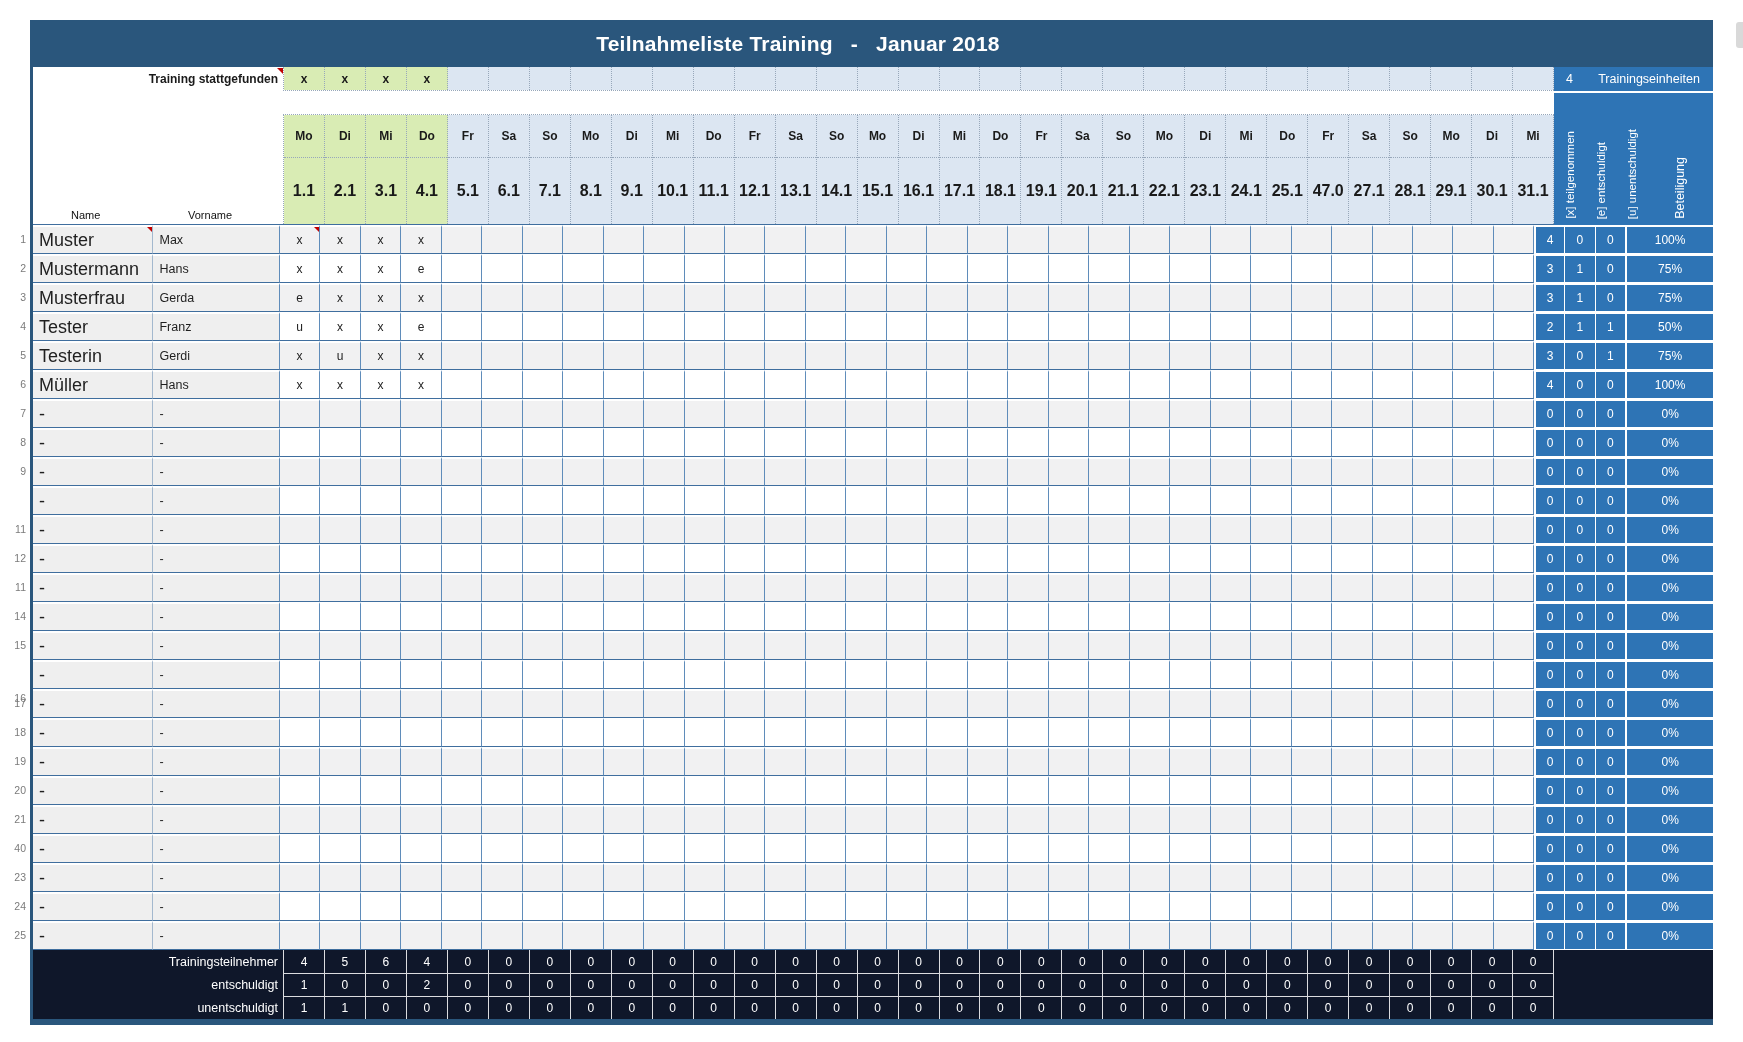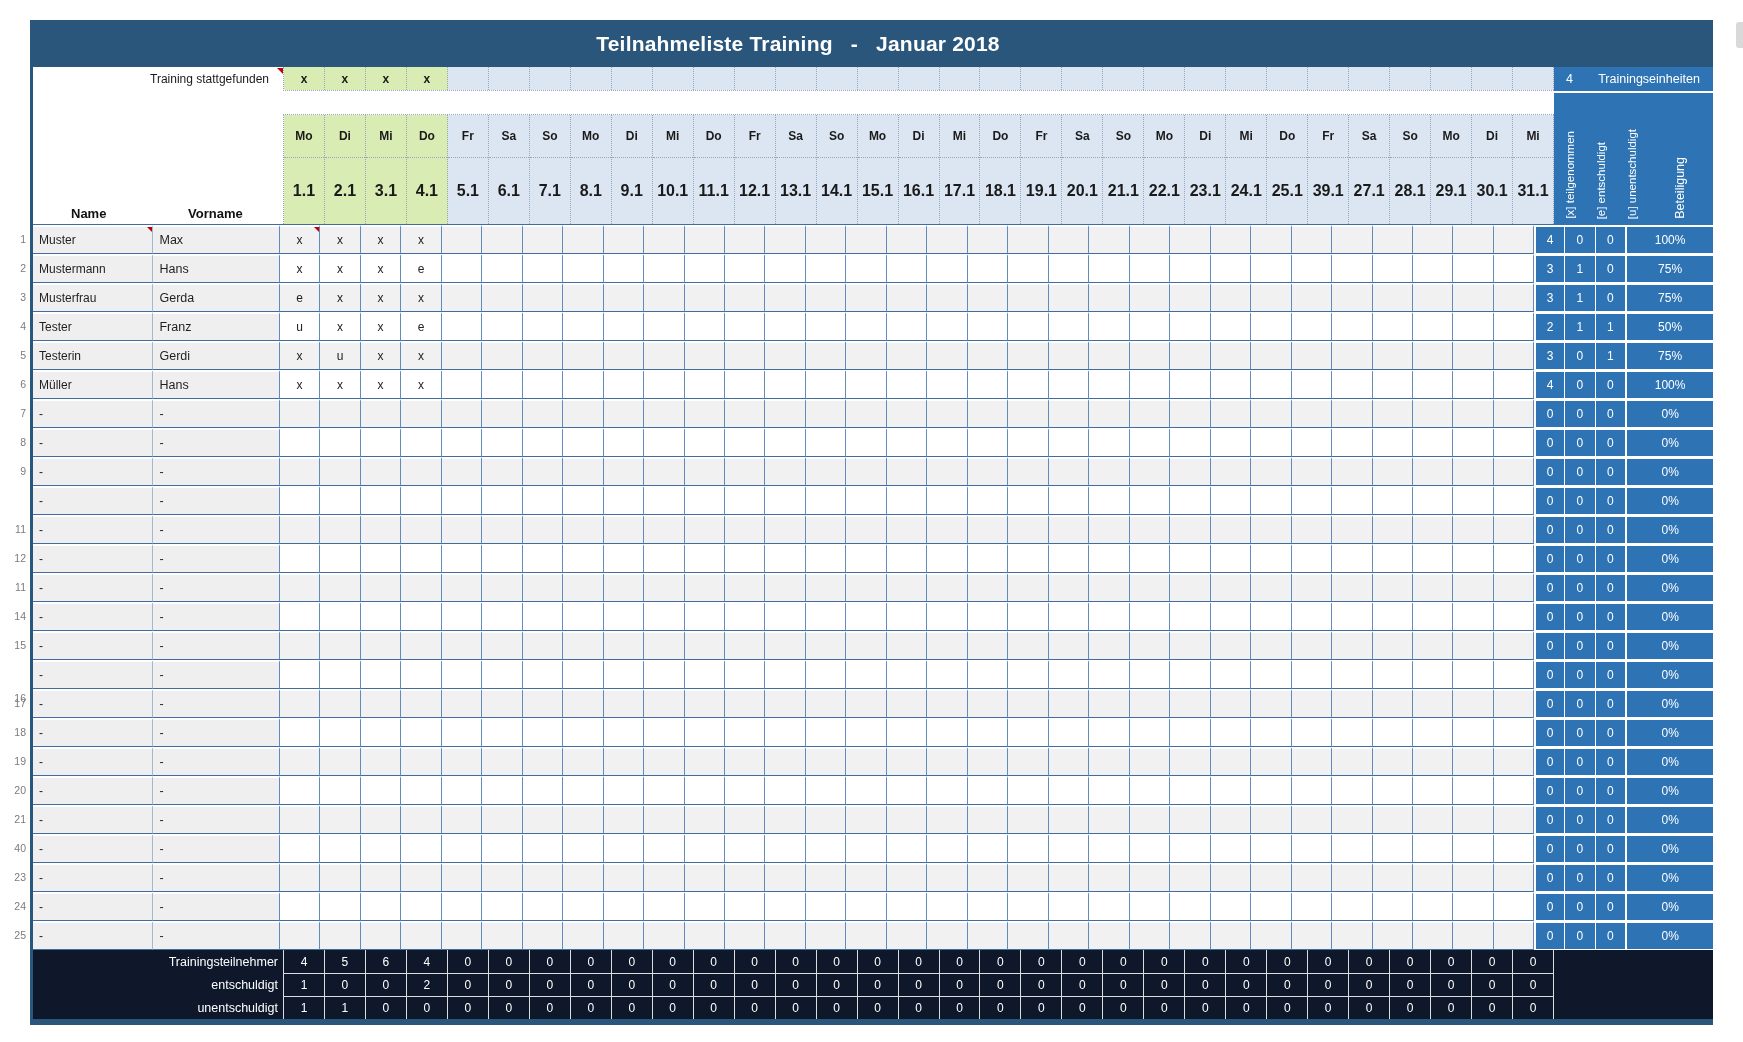--- a/index.html
+++ b/index.html
@@ -9,21 +9,21 @@
   .sheet { position: absolute; left: 30px; top: 20px; width: 1683px; height: 1005px;
            border-left: 3px solid #2A567C; background: #ffffff; }
 
   
   .titlebar { position: absolute; left: 0; top: 0; width: 1680px; height: 47px; background: #2A567C;
               display: flex; align-items: center; justify-content: center; padding-right: 150px; }
   .title { color: #ffffff; font-size: 21px; font-weight: bold; white-space: pre; letter-spacing: .2px; }
 
   
   .occ-label { position: absolute; left: 0; top: 47px; width: 250px; height: 24px; display: flex;
-               align-items: center; justify-content: flex-end; padding-right: 14px; font-weight: normal;
+               align-items: center; justify-content: flex-end; padding-right: 5px; font-weight: bold;
                font-size: 12px; color: #1a1a1a; }
   .tri { position: absolute; right: 0; top: 1px; width: 0; height: 0;
          border-top: 6px solid #C00000; border-left: 6px solid transparent; }
   .occ-cells { position: absolute; left: 250px; top: 47px; width: 1271px; height: 24px; display: flex;
                border-bottom: 1px dotted #97a7ba; border-left: 1px dotted #97a7ba; }
   .occ-cell { width: 41px; height: 100%; background: #DCE6F2; border-right: 1px dotted #97a7ba;
               display: flex; align-items: center; justify-content: center; font-weight: bold;
               font-size: 12px; color: #1a1a1a; position: relative; }
   .occ-cell.green { background: #D9ECB4; }
 
@@ -37,38 +37,38 @@
   .vlab { display: flex; justify-content: center; align-items: flex-end; padding-bottom: 6px; }
   .vlab span { writing-mode: vertical-rl; transform: rotate(180deg); color: #ffffff;
                font-size: 11.5px; white-space: nowrap; }
   .vlab.w1, .vlab.w2, .vlab.w3 { width: 31px; }
   .vlab.w4 { width: 66px; } .vlab.w4 span { font-size: 12.5px; }
 
   
   .head-band { position: absolute; left: 0; top: 94px; width: 1521px; height: 111px;
                border-bottom: 1px solid #3F6E9E; }
   .name-heads { position: absolute; left: 0; top: 0; width: 250px; height: 110px; }
-  .nh { position: absolute; bottom: 3px; font-weight: bold; font-size: 13px; color: #111; padding-left: 32px; }
+  .nh { position: absolute; bottom: 3px; font-weight: normal; font-size: 11px; color: #111; padding-left: 32px; }
   .nh.name { left: 6px; } .nh.vorname { left: 123px; }
   .day-cols { position: absolute; left: 250px; top: 0; width: 1271px; height: 110px; display: flex;
               border-top: 1px dotted #97a7ba; border-left: 1px dotted #97a7ba; }
   .hcol { width: 41px; display: flex; flex-direction: column; border-right: 1px dotted #97a7ba;
           background: #DCE6F2; }
   .hcol.green { background: #D9ECB4; }
   .hday { height: 43px; display: flex; align-items: center; justify-content: center;
           font-weight: bold; font-size: 12px; color: #1a1a1a; border-bottom: 1px dotted #97a7ba; }
   .hdate { flex: 1; display: flex; align-items: center; justify-content: center;
            font-weight: bold; font-size: 16px; color: #1a1a1a; }
 
   
   .rows { position: absolute; left: 0; top: 205px; width: 1680px; }
   .drow { display: flex; height: 29px; }
   .c-name, .c-vn, .c-mark { border-top: 2px solid #ffffff; border-bottom: 1px solid #3F6E9E; }
   .c-name { width: 122px; background: #EFEFEF; border-right: 1px solid #A3B8CE; display: flex;
-            align-items: center; padding-left: 6px; font-size: 12px; color: #1f1f1f; position: relative; }
+            align-items: center; padding-left: 6px; font-size: 18px; color: #1f1f1f; position: relative; }
   .c-vn { width: 128px; background: #EFEFEF; border-right: 1px solid #5F8CBA; display: flex;
           align-items: center; padding-left: 6px; font-size: 12.5px; color: #1f1f1f; }
   .c-mark { width: 41px; border-right: 1px solid #5F8CBA; display: flex; align-items: center;
             justify-content: center; font-size: 12px; color: #222; position: relative; background: #ffffff; }
   .drow.odd .c-mark { background: #F1F1F2; }
   .tri-cell { position: absolute; right: 0; top: 0; width: 0; height: 0;
               border-top: 5px solid #C00000; border-left: 5px solid transparent; }
   .c-rx, .c-re, .c-ru, .c-pct { background: #2E74B5; color: #ffffff; display: flex; align-items: center;
         justify-content: center; font-size: 12px; border-top: 2px solid #ffffff;
         border-bottom: 1px solid #ffffff; border-right: 1px solid #ffffff; }
@@ -289,21 +289,21 @@
           <div class="hcol">
             <div class="hday">Mi</div>
             <div class="hdate">24.1</div>
           </div>
           <div class="hcol">
             <div class="hday">Do</div>
             <div class="hdate">25.1</div>
           </div>
           <div class="hcol">
             <div class="hday">Fr</div>
-            <div class="hdate">39.1</div>
+            <div class="hdate">47.0</div>
           </div>
           <div class="hcol">
             <div class="hday">Sa</div>
             <div class="hdate">27.1</div>
           </div>
           <div class="hcol">
             <div class="hday">So</div>
             <div class="hdate">28.1</div>
           </div>
           <div class="hcol">

